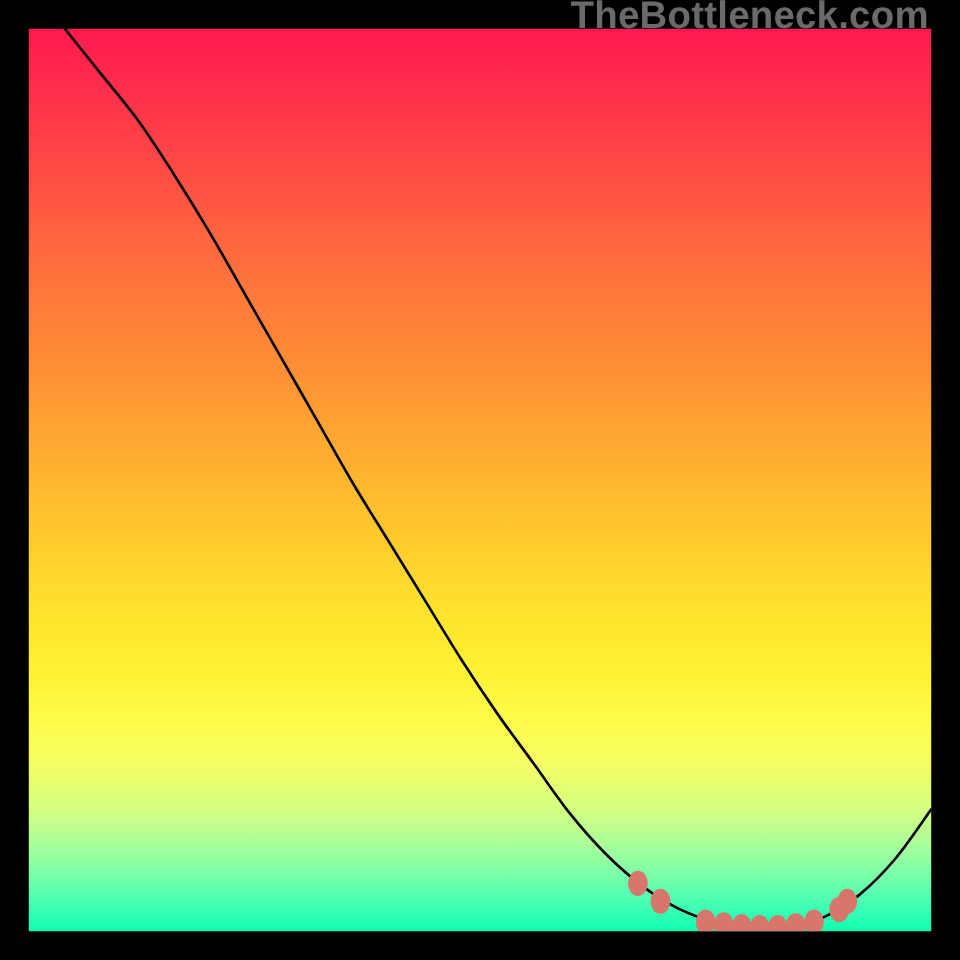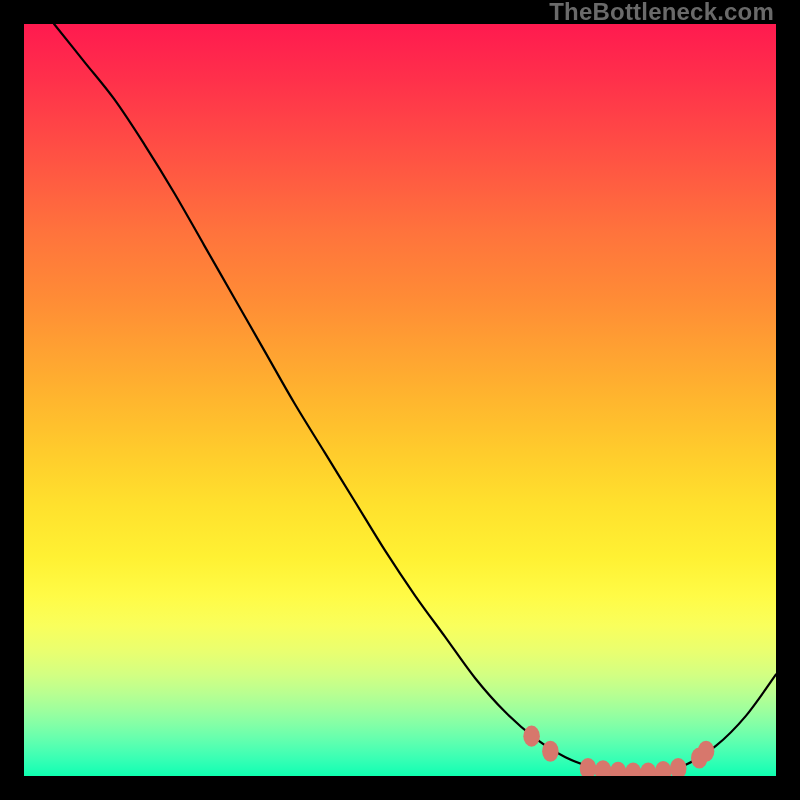--- a/index.html
+++ b/index.html
@@ -48,21 +48,21 @@
       #25ffb4 98.8%,
       #18ffb2 99.5%,
       #0fffaf 100%
     );
   }
   .brand {
     position: absolute;
     top: 0;
     right: 26px;
     color: #6a6a6a;
-    font-size: 24px;
+    font-size: 32px;
     font-weight: 600;
     letter-spacing: 0.2px;
     line-height: 24px;
   }
   svg.curve {
     position: absolute;
     left: 0;
     top: 0;
     width: 752px;
     height: 752px;

